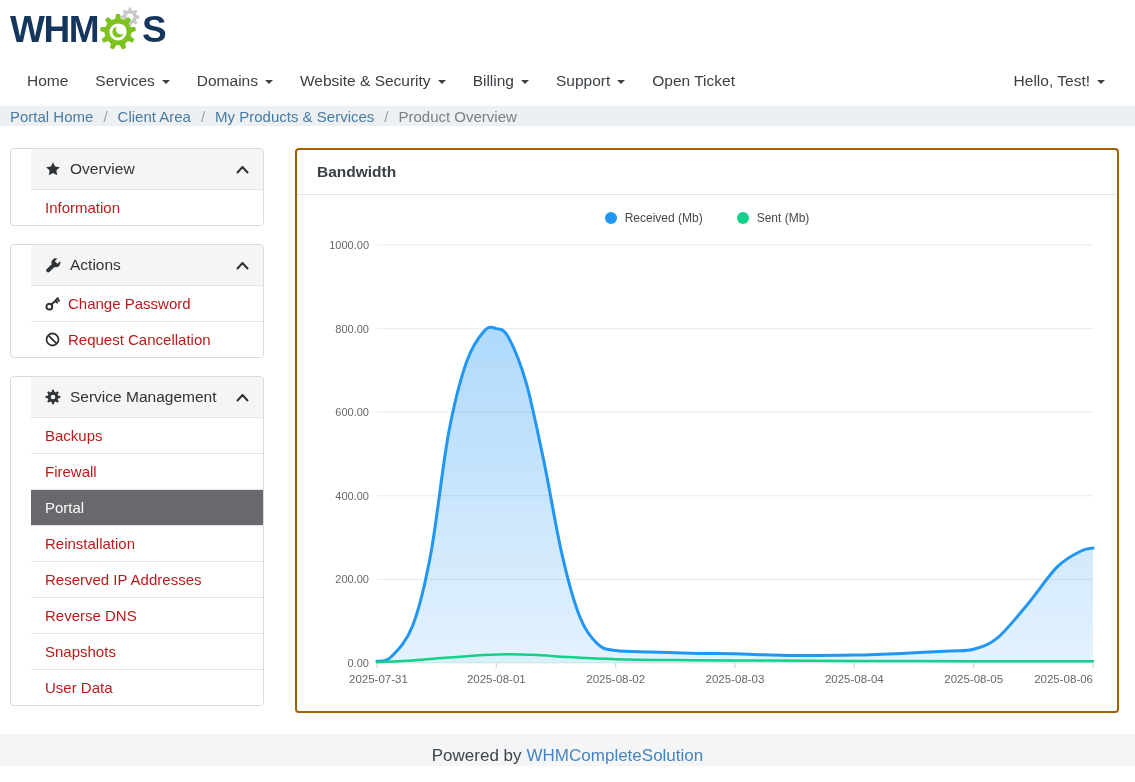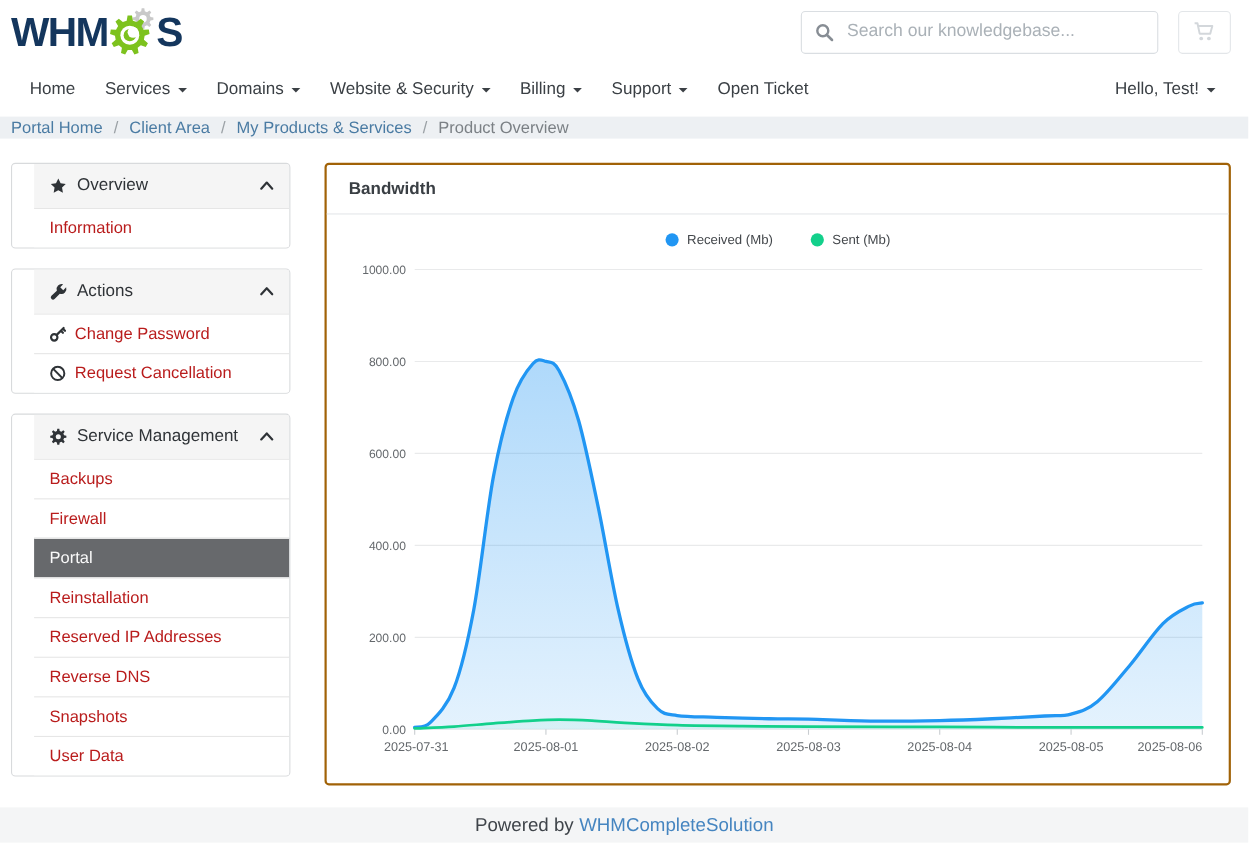--- a/index.html
+++ b/index.html
@@ -55,54 +55,38 @@
   .card { flex:1; min-width:0; border:2px solid #a16207; border-radius:4px; background:#fff; }
   .card-head { padding:13px 20px; font-size:15.5px; font-weight:bold; color:#3a3f44;
                border-bottom:1px solid #e4e7e9; }
   .card-body { padding:8px 18px 10px; }
   .legend { display:flex; justify-content:center; gap:34px; padding:8px 0 2px;
             font-size:12px; color:#44484c; }
   .legend-item { display:flex; align-items:center; gap:8px; cursor:pointer; }
   .dot { width:12px; height:12px; border-radius:50%; }
   
   .footer { margin-top:10px; background:#f4f5f6; height:32px; display:flex;
-            align-items:center; justify-content:center; font-size:17px; color:#3f444a; }
+            align-items:flex-end; justify-content:center; font-size:17px; color:#3f444a; }
   .footer .link { color:#4585c0; margin-left:5px; cursor:pointer; }
 </style>
 </head>
 <body>
 
 <div class="topbar">
   <div class="logo">
     <span class="logo-txt">WHM</span>
     <svg id="logo-gear-svg" width="47" height="44" viewBox="0 0 47 44">
         <path d="M31.37 3.19L31.81 0.57L34.19 0.57L34.63 3.19L36.66 4.03L38.82 2.49L40.51 4.18L38.97 6.34L39.81 8.37L42.43 8.81L42.43 11.19L39.81 11.63L38.97 13.66L40.51 15.82L38.82 17.51L36.66 15.97L34.63 16.81L34.19 19.43L31.81 19.43L31.37 16.81L29.34 15.97L27.18 17.51L25.49 15.82L27.03 13.66L26.19 11.63L23.57 11.19L23.57 8.81L26.19 8.37L27.03 6.34L25.49 4.18L27.18 2.49L29.34 4.03Z" fill="#c9c9c9"></path>
         <circle cx="33" cy="10" r="3.4" fill="#fff"></circle>
         <path d="M18.19 11.80L18.99 7.11L23.01 7.11L23.81 11.80L27.34 13.08L30.96 10.01L34.04 12.59L31.64 16.69L33.52 19.94L38.27 19.92L38.96 23.87L34.49 25.47L33.84 29.17L37.49 32.21L35.49 35.68L31.03 34.03L28.15 36.45L29.00 41.12L25.23 42.50L22.88 38.37L19.12 38.37L16.77 42.50L13.00 41.12L13.85 36.45L10.97 34.03L6.51 35.68L4.51 32.21L8.16 29.17L7.51 25.47L3.04 23.87L3.73 19.92L8.48 19.94L10.36 16.69L7.96 12.59L11.04 10.01L14.66 13.08Z" fill="#7dc21e"></path>
         <circle cx="21" cy="25" r="8.6" fill="#fff"></circle>
         <circle cx="21" cy="25" r="5.6" fill="#7dc21e"></circle>
         <circle cx="24" cy="22.4" r="5" fill="#fff"></circle>
       </svg>
     <span class="logo-txt">S</span>
-  </div>
-  <div class="search-wrap">
-    <div class="searchbox">
-      <svg width="17" height="17" viewBox="0 0 17 17">
-        <circle cx="7" cy="7" r="5" fill="none" stroke="#878d94" stroke-width="2.2"></circle>
-        <line x1="10.8" y1="10.8" x2="15.4" y2="15.4" stroke="#878d94" stroke-width="2.4" stroke-linecap="round"></line>
-      </svg>
-      <input type="text" placeholder="Search our knowledgebase..." style="">
-    </div>
-    <div class="cart-btn">
-      <svg width="22" height="20" viewBox="0 0 22 20">
-        <path d="M2 2.2h2.6l2 9.4h9.6l1.9-7H5.3" fill="none" stroke="#d3d7db" stroke-width="1.8" stroke-linejoin="round"></path>
-        <circle cx="8" cy="16" r="1.7" fill="#d3d7db"></circle>
-        <circle cx="15" cy="16" r="1.7" fill="#d3d7db"></circle>
-      </svg>
-    </div>
   </div>
 </div>
 
 <div class="nav">
   <div id="nav-left" style="display:flex;align-items:center;">
       <div class="nav-item">
         <span>Home</span>
       </div>
       <div class="nav-item">
         <span>Services</span>

